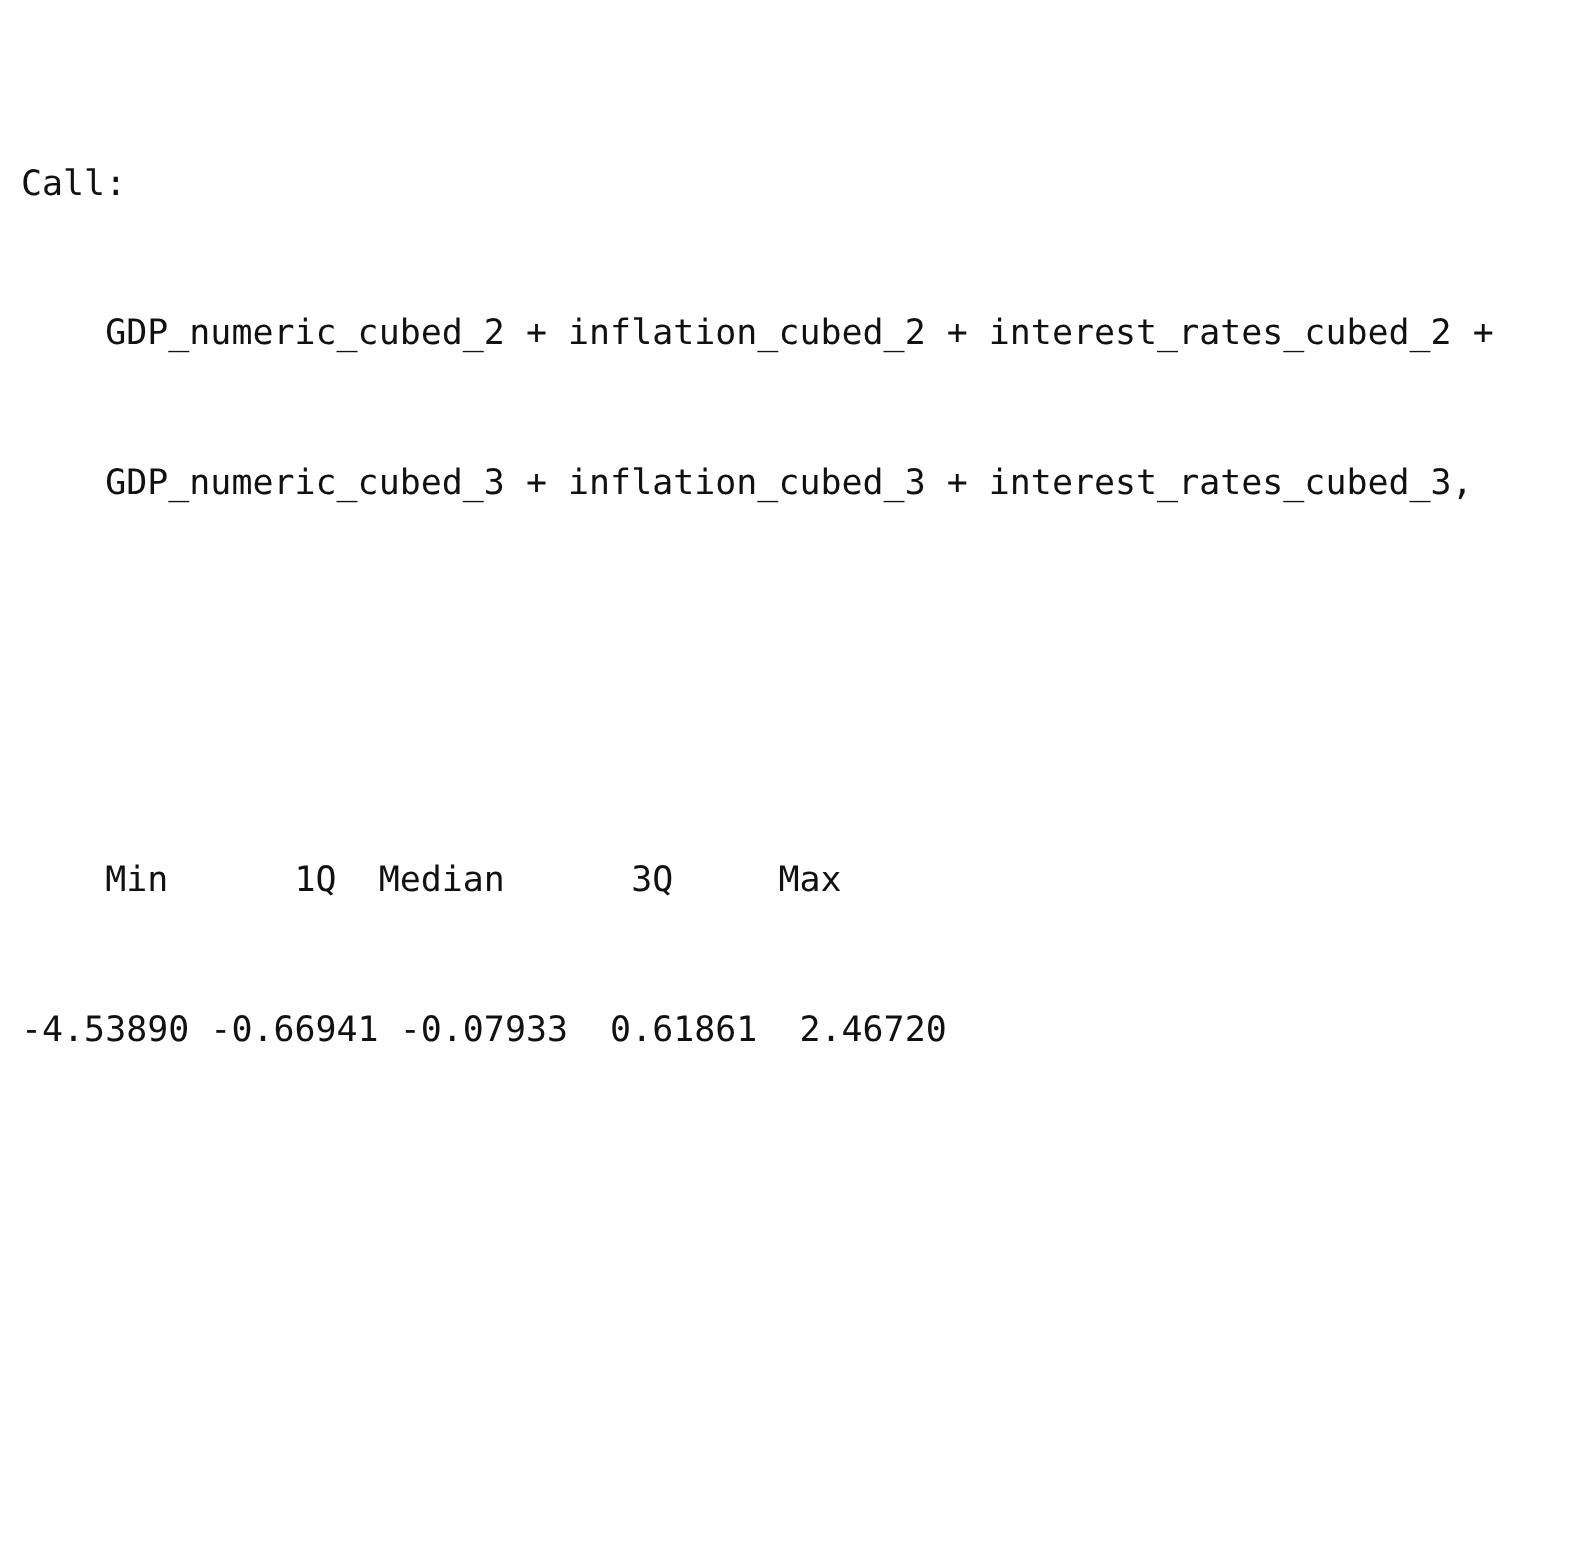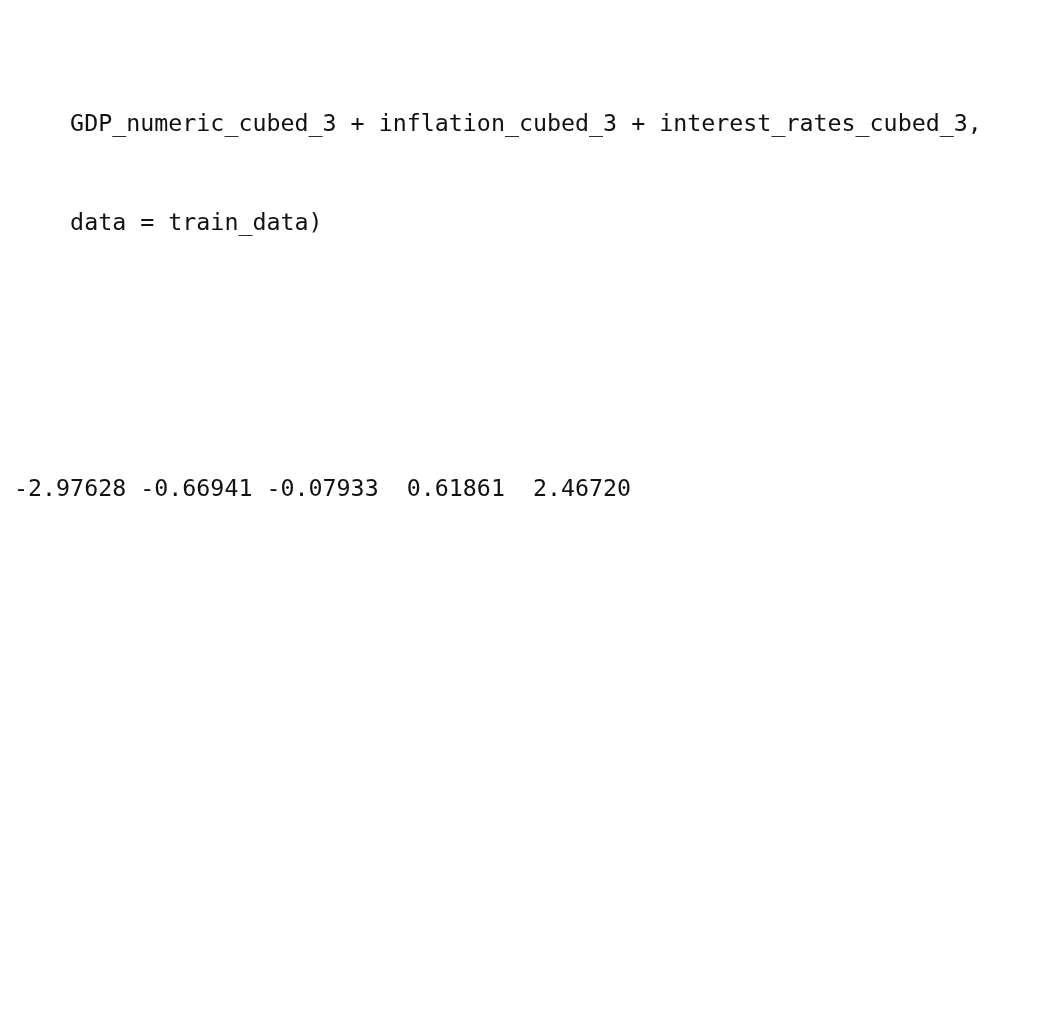--- a/index.html
+++ b/index.html
@@ -35,26 +35,28 @@
   .blank {
     display: block;
     height: 33.2px;
   }
 </style>
 </head>
 <body>
 
 <div id="console">
 
+  <span class="line">Call:</span>
+  <span class="line">    GDP_numeric_cubed_2 + inflation_cubed_2 + interest_rates_cubed_2 + </span>
   <span class="line">    GDP_numeric_cubed_3 + inflation_cubed_3 + interest_rates_cubed_3, </span>
-  <span class="line">    data = train_data)</span>
 
   <span class="blank"></span>
 
-  <span class="line">-2.97628 -0.66941 -0.07933  0.61861  2.46720 </span>
+  <span class="line">    Min      1Q  Median      3Q     Max </span>
+  <span class="line">-4.53890 -0.66941 -0.07933  0.61861  2.46720 </span>
 
   
 
   
   
   
   
   
   
   

